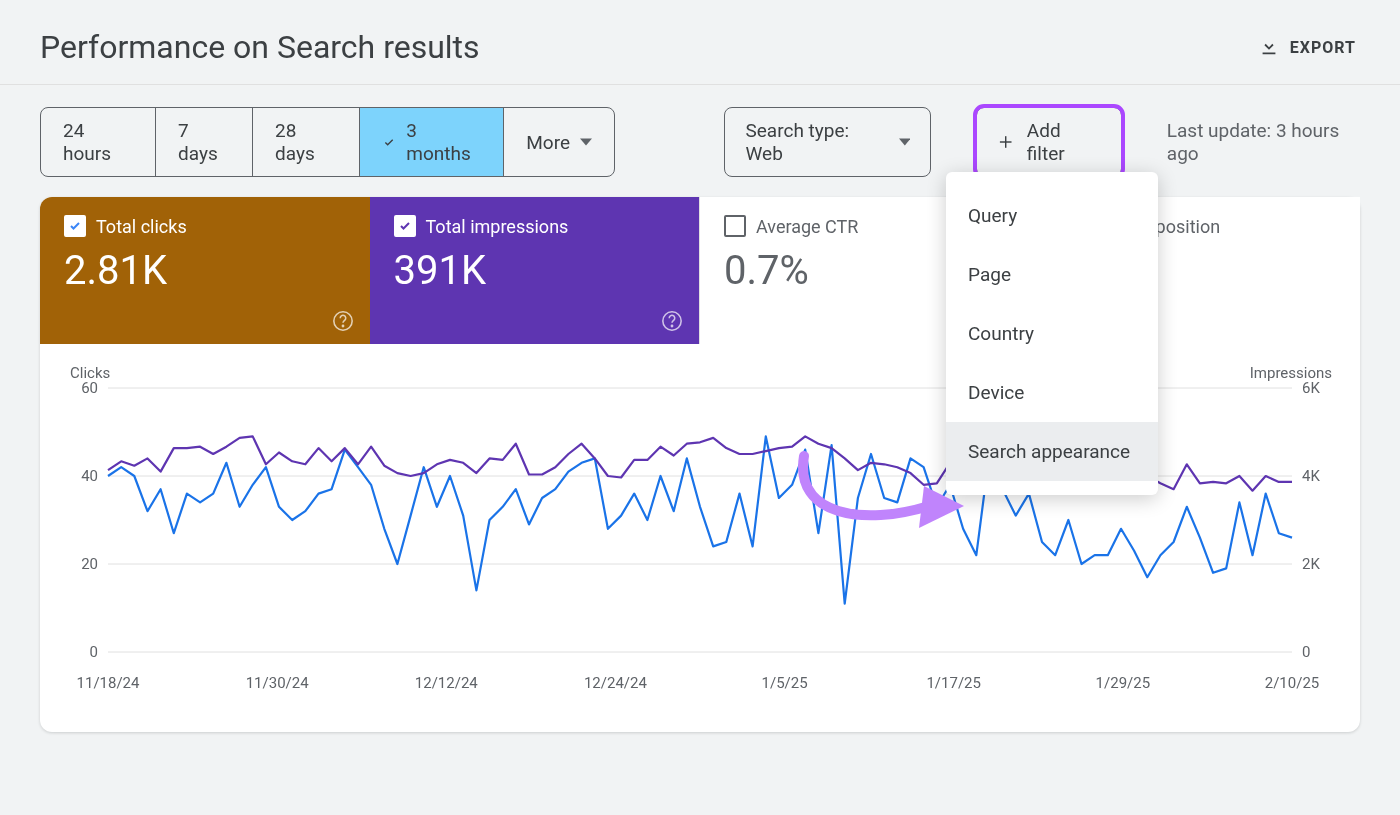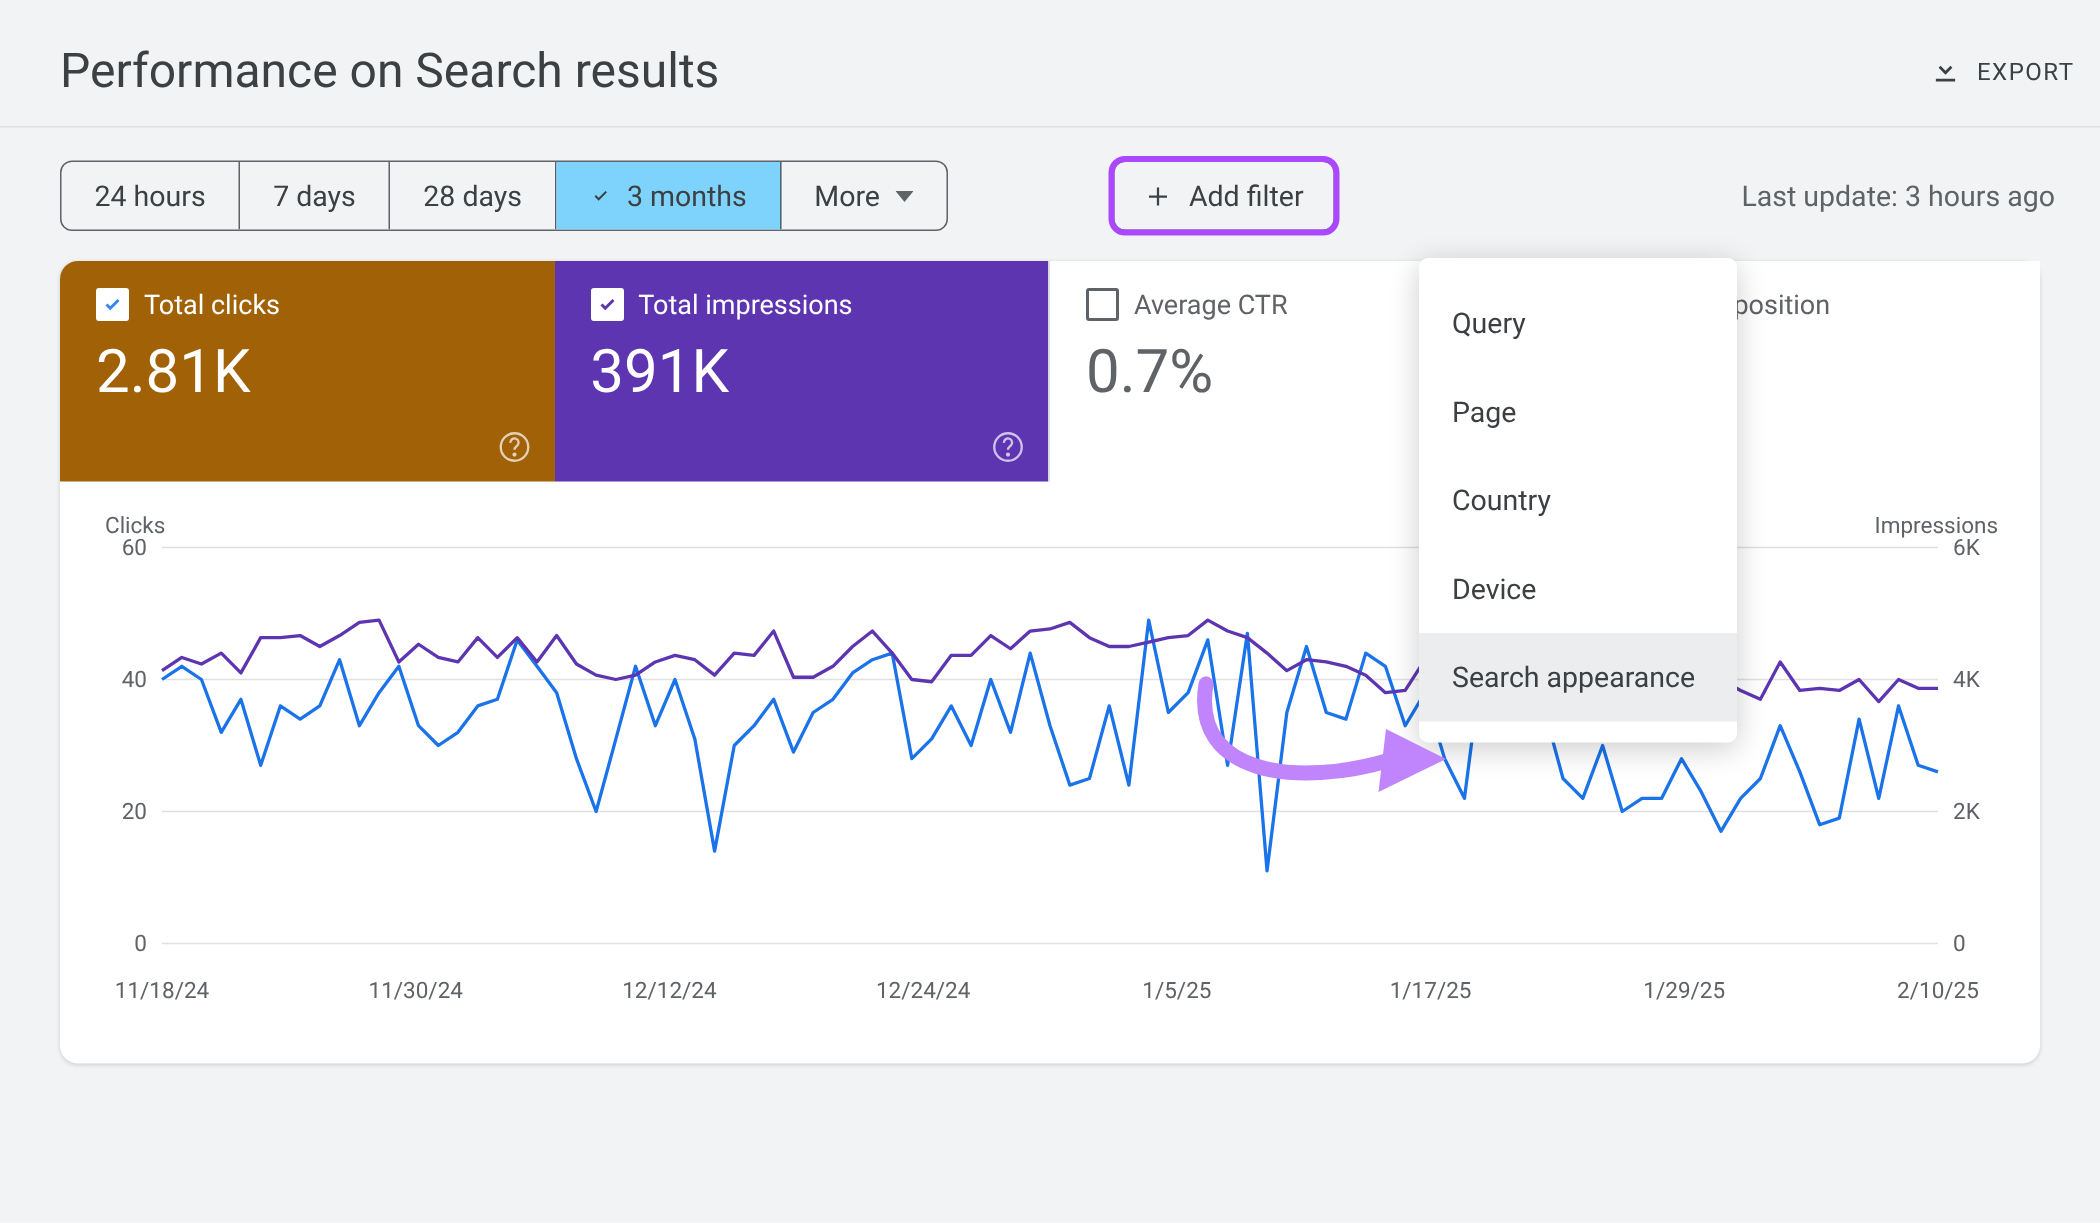--- a/index.html
+++ b/index.html
@@ -1,18 +1,18 @@
 <!DOCTYPE html>
 <html><head>
 <meta charset="utf-8">
 <style>
   html,body{margin:0;padding:0;font-family:Roboto,"Google Sans","Helvetica Neue",Arial,sans-serif;background:#f1f3f4;color:#202124;width:1400px;height:815px;overflow:hidden}
-  .hdr{display:flex;align-items:center;justify-content:space-between;padding:28px 17px 18px 40px;border-bottom:1px solid #e0e0e0}
+  .hdr{display:flex;align-items:center;justify-content:space-between;padding:28px 44px 18px 40px;border-bottom:1px solid #e0e0e0}
   .hdr h1{margin:0;font-size:32px;font-weight:400;color:#3c4043}
-  .export{display:flex;align-items:center;gap:10px;font-weight:400;letter-spacing:1px;color:#3c4043;cursor:pointer}
+  .export{display:flex;align-items:center;gap:10px;font-weight:700;letter-spacing:1px;color:#3c4043;cursor:pointer}
   .export svg{width:22px;height:22px}
   .bar{display:flex;align-items:center;padding:22px 30px 20px 40px;gap:45px}
   .seg{display:flex;border:1.5px solid #5f6368;border-radius:8px;overflow:hidden}
   .seg .btn{padding:11px 22px;font-size:19px;color:#3c4043;cursor:pointer;border-right:1px solid #5f6368;display:flex;align-items:center;gap:10px}
   .seg .btn:last-child{border-right:none}
   .seg .btn.sel{background:#7dd3fc}
   .chk{width:15px;height:11px}
   .pill{border:1.5px solid #5f6368;border-radius:8px;padding:11px 20px;font-size:19px;color:#3c4043;cursor:pointer;display:flex;align-items:center;gap:12px}
   .pill.hi{outline:4px solid #ab47ff;outline-offset:-1px}
   .tri{width:12px;height:12px}
@@ -70,20 +70,26 @@
       <span>3 months</span>
     </div>
     <div class="btn">
       <span>More</span>
       <svg class="tri" viewBox="0 0 10 10" fill="#5f6368">
           <path d="M0 2l5 6 5-6z"></path>
         </svg>
     </div>
   </div>
   <div style="width:20px"></div>
+  <div class="pill">
+    <span>Search type: Web</span>
+    <svg class="tri" viewBox="0 0 10 10" fill="#5f6368">
+        <path d="M0 2l5 6 5-6z"></path>
+      </svg>
+  </div>
   <div class="pill hi">
     <svg class="plus" viewBox="0 0 24 24" fill="none" stroke="#3c4043" stroke-width="2">
         <line x1="12" y1="4" x2="12" y2="20"></line>
         <line x1="4" y1="12" x2="20" y2="12"></line>
       </svg>
     <span>Add filter</span>
   </div>
   <div class="last">Last update: 3 hours ago</div>
 </div>
 

